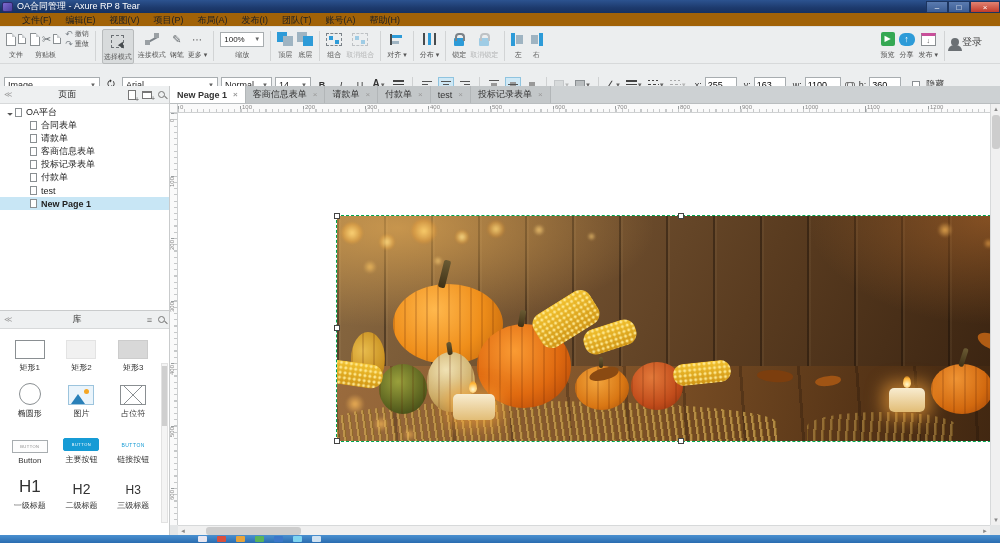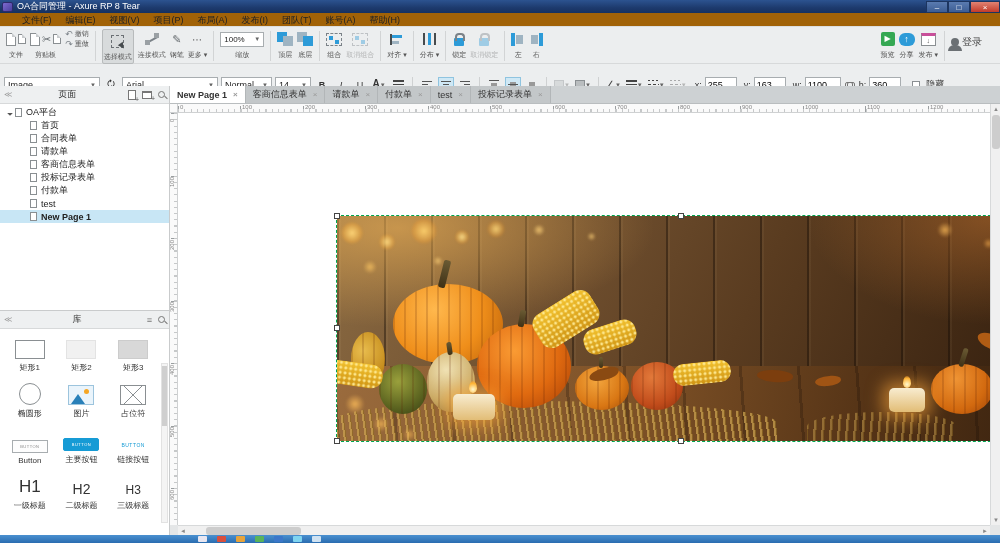--- a/index.html
+++ b/index.html
@@ -463,24 +463,20 @@
     <div class="mag"></div>
   </div>
   <div class="tree">
     <div class="tree-row root">
         <div class="tri"></div>
         <div class="pg-ic"></div>
         <span>OA平台</span>
       </div>
     <div class="tree-row">
         <div class="pg-ic"></div>
-        <span>首页</span>
-      </div>
-    <div class="tree-row">
-        <div class="pg-ic"></div>
         <span>合同表单</span>
       </div>
     <div class="tree-row">
         <div class="pg-ic"></div>
         <span>请款单</span>
       </div>
     <div class="tree-row">
         <div class="pg-ic"></div>
         <span>客商信息表单</span>
       </div>

